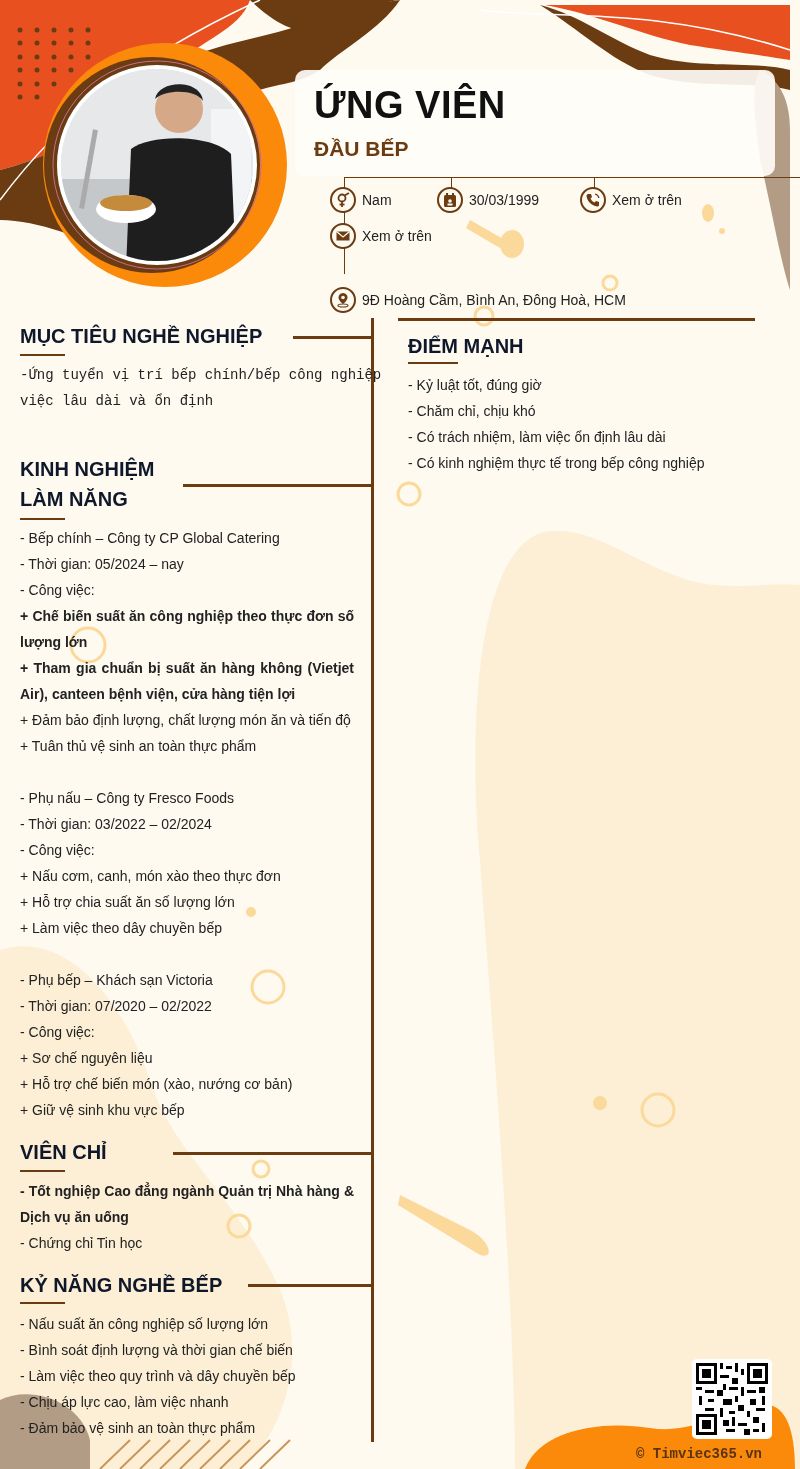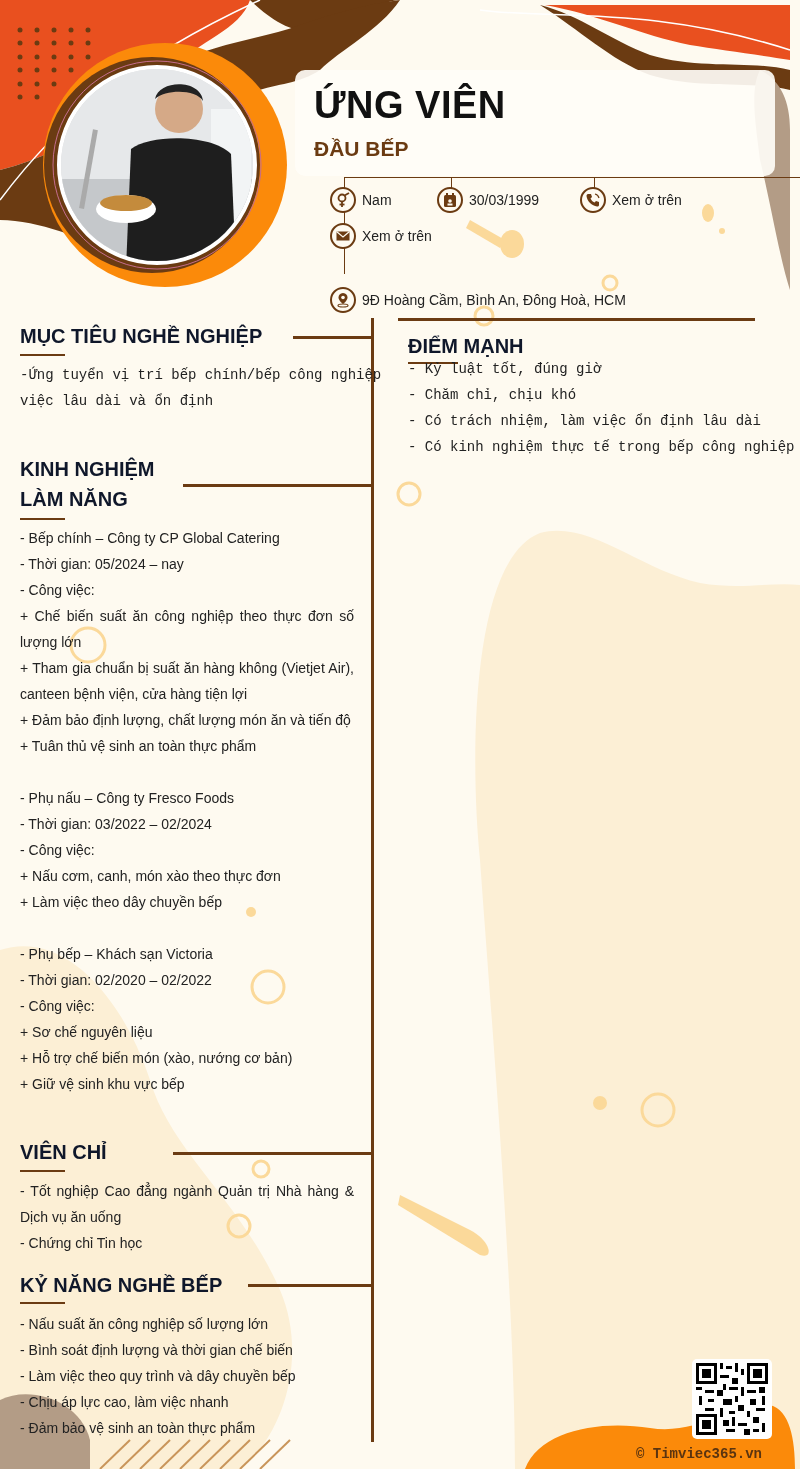--- a/index.html
+++ b/index.html
@@ -19,21 +19,21 @@
   .c-text { margin-left: 6px; font-size: 14px; color: #222; }
 
   .photo { position: absolute; left: 57px; top: 65px; width: 200px; height: 200px; border-radius: 50%; overflow: hidden; border: 4px solid #fff; box-sizing: border-box; z-index: 3; background: #ddd; }
 
   
   .sec-title { position: absolute; font-size: 20px; font-weight: 700; color: #0f172a; line-height: 30px; z-index: 3; }
   .sec-ul { position: absolute; height: 2px; width: 45px; background: #6b3b12; z-index: 3; }
   .sec-line { position: absolute; height: 3px; background: #6b3b12; z-index: 3; }
   .body-text { position: absolute; font-size: 14px; line-height: 26px; color: #222; z-index: 3; }
   .body-text .ln { display: block; white-space: nowrap; }
-  .body-text .ln.just { white-space: normal; text-align: justify; }
+  .body-text .ln.just { white-space: normal; text-align: justify; font-weight: bold; }
   .spacer { display: block; height: 26px; }
 
   .vline { position: absolute; left: 371px; top: 318px; width: 3px; height: 1124px; background: #6b3b12; z-index: 3; }
 
   .qr { position: absolute; left: 692px; top: 1359px; width: 80px; height: 80px; background: #fff; border-radius: 5px; z-index: 4; }
   .qr svg { position: absolute; left: 4px; top: 4px; }
   .copyright { position: absolute; left: 636px; top: 1446px; font-family: "Liberation Mono", monospace; font-size: 14px; color: #5a3410; z-index: 4; font-weight: bold; }
 </style>
 </head>
 <body>
@@ -221,24 +221,25 @@
   <span class="ln">- Công việc:</span>
   <span class="ln just">+ Chế biến suất ăn công nghiệp theo thực đơn số lượng lớn</span>
   <span class="ln just">+ Tham gia chuẩn bị suất ăn hàng không (Vietjet Air), canteen bệnh viện, cửa hàng tiện lợi</span>
   <span class="ln">+ Đảm bảo định lượng, chất lượng món ăn và tiến độ</span>
   <span class="ln">+ Tuân thủ vệ sinh an toàn thực phẩm</span>
   <span class="spacer"></span>
   <span class="ln">- Phụ nấu – Công ty Fresco Foods</span>
   <span class="ln">- Thời gian: 03/2022 – 02/2024</span>
   <span class="ln">- Công việc:</span>
   <span class="ln">+ Nấu cơm, canh, món xào theo thực đơn</span>
+  <span class="ln">+ Hỗ trợ chia suất ăn số lượng lớn</span>
   <span class="ln">+ Làm việc theo dây chuyền bếp</span>
   <span class="spacer"></span>
   <span class="ln">- Phụ bếp – Khách sạn Victoria</span>
-  <span class="ln">- Thời gian: 02/2020 – 02/2022</span>
+  <span class="ln">- Thời gian: 07/2020 – 02/2022</span>
   <span class="ln">- Công việc:</span>
   <span class="ln">+ Sơ chế nguyên liệu</span>
   <span class="ln">+ Hỗ trợ chế biến món (xào, nướng cơ bản)</span>
   <span class="ln">+ Giữ vệ sinh khu vực bếp</span>
 </div>
 
 <div class="sec-title" style="left:20px; top:1137px;">VIÊN CHỈ</div>
 <div class="sec-line" style="left:173px; top:1152px; width:200px;"></div>
 <div class="sec-ul" style="left:20px; top:1170px;"></div>
 <div class="body-text" style="left:20px; top:1178px; width:334px;">
@@ -253,21 +254,21 @@
   <span class="ln">- Nấu suất ăn công nghiệp số lượng lớn</span>
   <span class="ln">- Bình soát định lượng và thời gian chế biến</span>
   <span class="ln">- Làm việc theo quy trình và dây chuyền bếp</span>
   <span class="ln">- Chịu áp lực cao, làm việc nhanh</span>
   <span class="ln">- Đảm bảo vệ sinh an toàn thực phẩm</span>
 </div>
 
 <div class="sec-line" style="left:398px; top:318px; width:357px;"></div>
 <div class="sec-title" style="left:408px; top:331px;">ĐIỂM MẠNH</div>
 <div class="sec-ul" style="left:408px; top:362px; width:50px;"></div>
-<div class="body-text" style="left:408px; top:356px; width:380px;font-family:Liberation Mono, monospace;">
+<div class="body-text" style="left:408px; top:372px; width:380px;">
   <span class="ln">- Kỷ luật tốt, đúng giờ</span>
   <span class="ln">- Chăm chỉ, chịu khó</span>
   <span class="ln">- Có trách nhiệm, làm việc ổn định lâu dài</span>
   <span class="ln">- Có kinh nghiệm thực tế trong bếp công nghiệp</span>
 </div>
 
 <div class="qr">
   <svg width="72" height="72" viewBox="0 0 24 24">
     <rect x="0" y="0" width="7" height="7" fill="#000"></rect>
       <rect x="1" y="1" width="5" height="5" fill="#fff"></rect>

